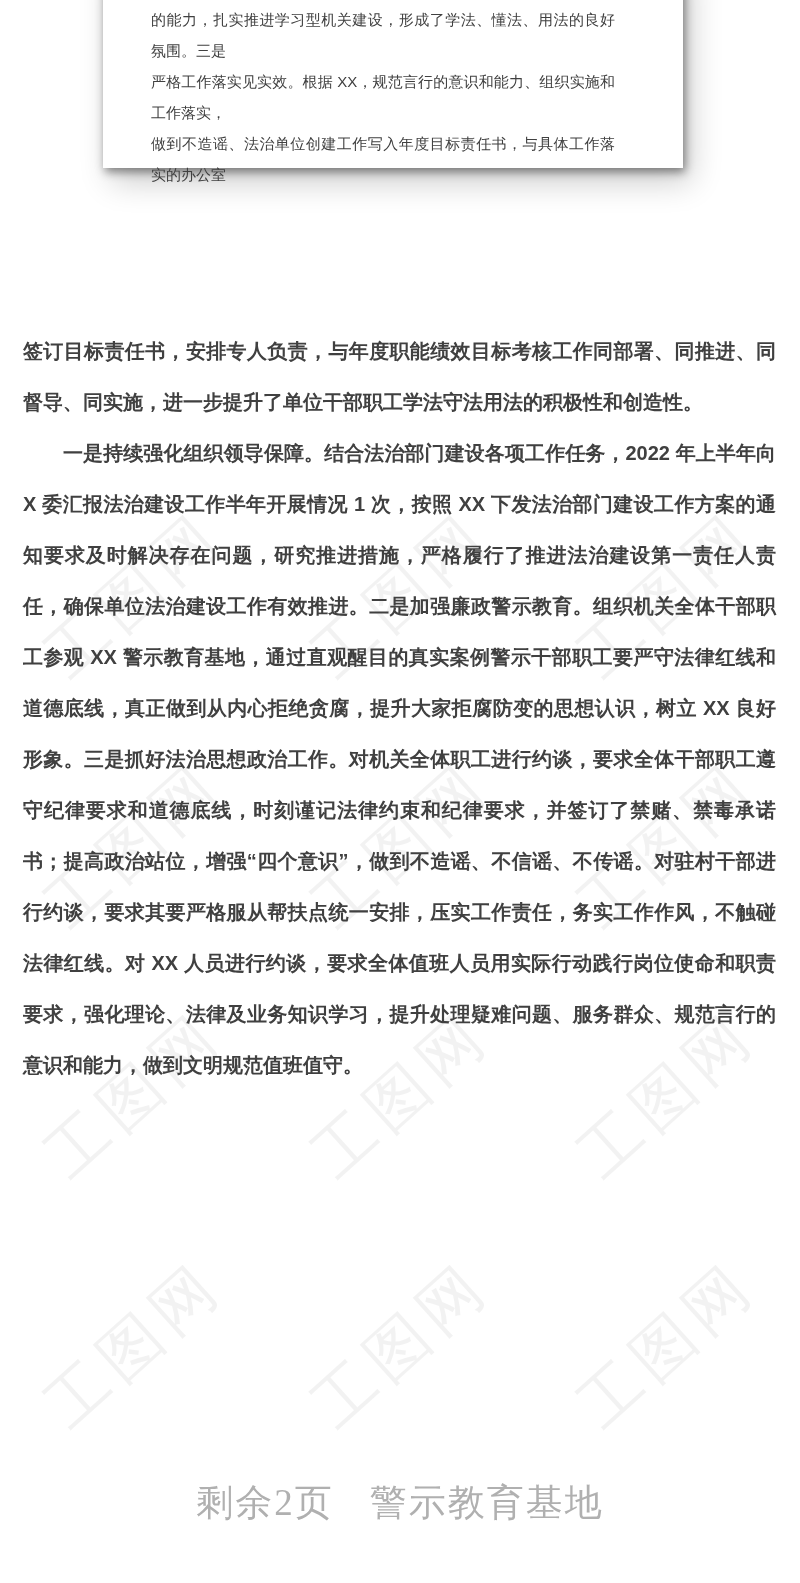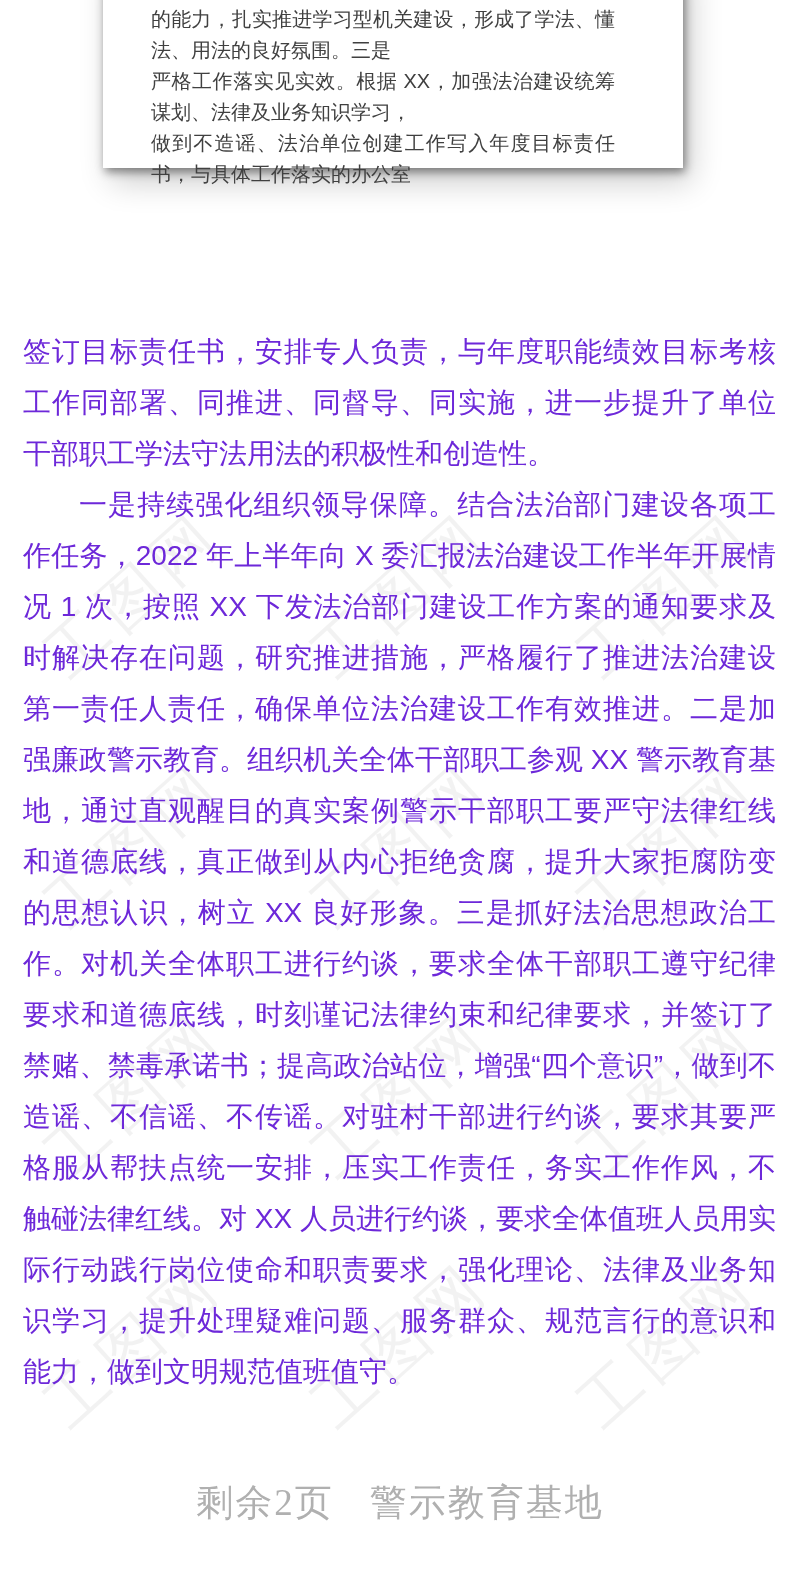--- a/index.html
+++ b/index.html
@@ -17,21 +17,21 @@
     left:103px; top:-42px;
     width:580px; height:210px;
     box-sizing:border-box;
     background:#ffffff;
     padding:46px 68px 0 48px;
     box-shadow: 2px 4px 9px rgba(0,0,0,0.45), 8px 14px 30px rgba(0,0,0,0.20);
     z-index:3;
   }
   .preview-card p {
     margin:0;
-    font-size:20px;
+    font-size:15px;
     line-height:31px;
     color:#404040;
     text-align:justify;
     text-justify:inter-ideograph;
   }
 
   
   .watermark-layer {
     position:absolute;
     left:0; top:470px;
@@ -52,26 +52,27 @@
     color:rgba(0,0,0,0.05);
     white-space:nowrap;
     user-select:none;
   }
 
   
   .doc-body {
     position:absolute;
     left:23px; top:326px;
     width:753px;
-    font-size:28px;
+    font-size:20px;
     line-height:51px;
-    color:#6d28d9;
+    color:#404040;
     text-align:justify;
     text-justify:inter-ideograph;
     z-index:1;
+    font-weight:bold;
   }
   .doc-body p { margin:0; }
   .doc-body p.indent { text-indent:2em; }
 
   
   .page-footer {
     position:absolute;
     left:0; top:1480px;
     width:800px;
     display:flex;
@@ -99,21 +100,21 @@
   <span>工图网</span>
   <span>工图网</span>
   <span>工图网</span>
   <span>工图网</span>
   <span>工图网</span>
   <span>工图网</span>
 </div>
 
 <div class="preview-card">
   <p>的能力，扎实推进学习型机关建设，形成了学法、懂法、用法的良好氛围。三是</p>
-  <p>严格工作落实见实效。根据 XX，加强法治建设统筹谋划、法律及业务知识学习，</p>
+  <p>严格工作落实见实效。根据 XX，规范言行的意识和能力、组织实施和工作落实，</p>
   <p>做到不造谣、法治单位创建工作写入年度目标责任书，与具体工作落实的办公室</p>
 </div>
 
 <div class="doc-body">
   <p>签订目标责任书，安排专人负责，与年度职能绩效目标考核工作同部署、同推进、同督导、同实施，进一步提升了单位干部职工学法守法用法的积极性和创造性。</p>
   <p class="indent">一是持续强化组织领导保障。结合法治部门建设各项工作任务，2022 年上半年向 X 委汇报法治建设工作半年开展情况 1 次，按照 XX 下发法治部门建设工作方案的通知要求及时解决存在问题，研究推进措施，严格履行了推进法治建设第一责任人责任，确保单位法治建设工作有效推进。二是加强廉政警示教育。组织机关全体干部职工参观 XX 警示教育基地，通过直观醒目的真实案例警示干部职工要严守法律红线和道德底线，真正做到从内心拒绝贪腐，提升大家拒腐防变的思想认识，树立 XX 良好形象。三是抓好法治思想政治工作。对机关全体职工进行约谈，要求全体干部职工遵守纪律要求和道德底线，时刻谨记法律约束和纪律要求，并签订了禁赌、禁毒承诺书；提高政治站位，增强“四个意识”，做到不造谣、不信谣、不传谣。对驻村干部进行约谈，要求其要严格服从帮扶点统一安排，压实工作责任，务实工作作风，不触碰法律红线。对 XX 人员进行约谈，要求全体值班人员用实际行动践行岗位使命和职责要求，强化理论、法律及业务知识学习，提升处理疑难问题、服务群众、规范言行的意识和能力，做到文明规范值班值守。</p>
 </div>
 
 <div class="page-footer">
   <span>剩余2页</span>

